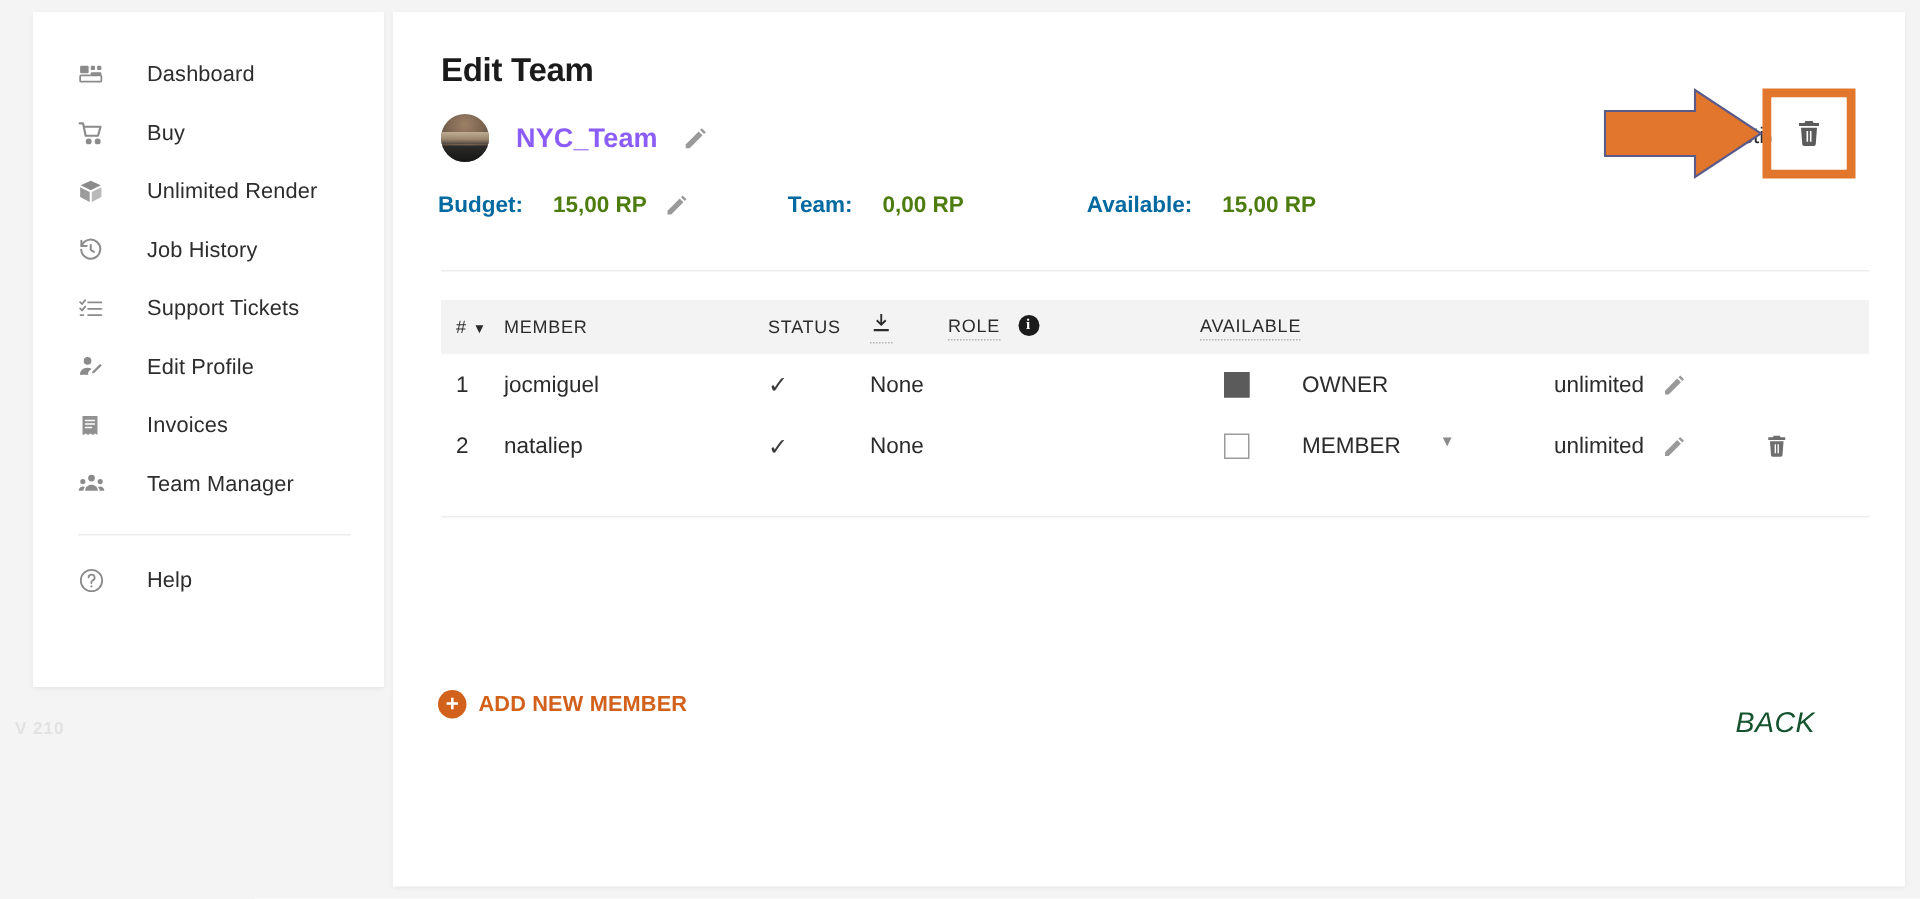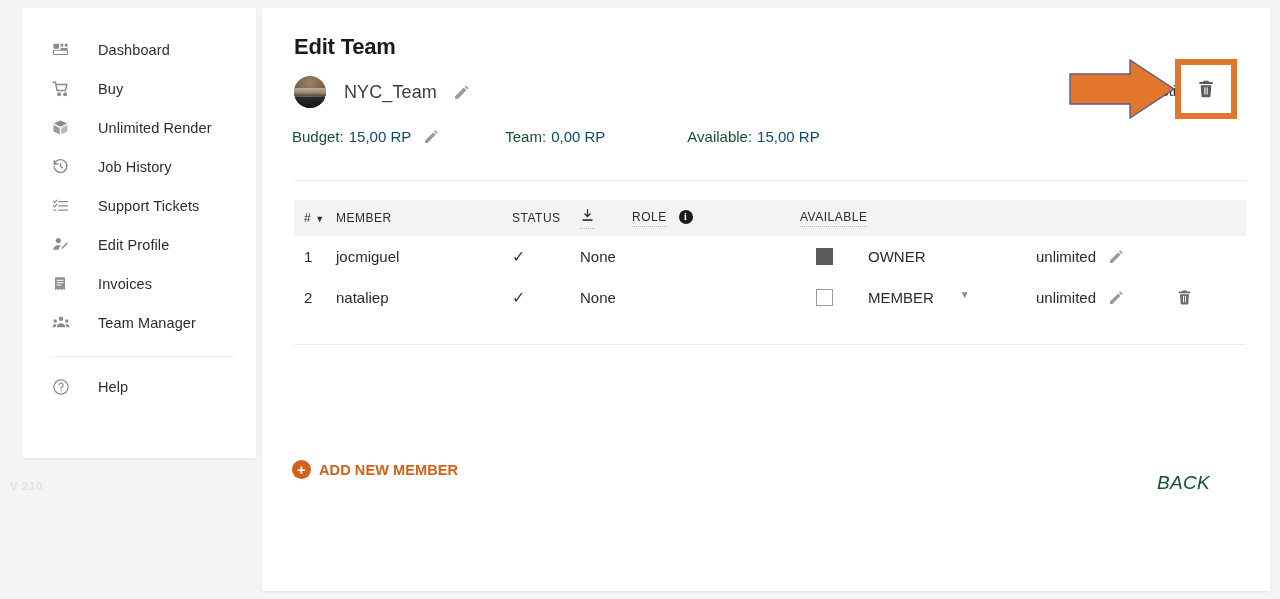--- a/index.html
+++ b/index.html
@@ -124,22 +124,22 @@
   #team-avatar::after {
     content: "";
     position: absolute;
     left: 0; right: 0; bottom: 0;
     height: 34%;
     background: linear-gradient(180deg, #2c2b2a 0%, #161616 100%);
   }
   #team-name {
     margin-left: 18px;
     font-size: 18px;
-    font-weight: normal;
-    color: #404040;
+    font-weight: bold;
+    color: #8b5cf6;
     letter-spacing: 0.1px;
   }
 
   .pencil {
     display: inline-block;
     color: #9a9a9a;
     cursor: pointer;
   }
   .pencil svg { display: block; }
 
@@ -150,22 +150,22 @@
     position: absolute;
     left: 30px;
     top: 120px;
     display: flex;
     align-items: center;
     font-size: 15px;
     color: #8a8a8a;
     white-space: nowrap;
   }
   .budget-block { display: flex; align-items: center; }
-  .budget-label { color: #14532d; }
-  .budget-value { color: #0c4a6e; font-weight: normal; margin-left: 5px; }
+  .budget-label { color: #0369a1; font-weight: bold; }
+  .budget-value { color: #4d7c0f; font-weight: bold; margin-left: 20px; }
   #budget-edit { margin-left: 12px; }
   #used-block { margin-left: 66px; }
   #available-block { margin-left: 82px; }
 
   
   #admin-toggle-area {
     position: absolute;
     right: 78px;
     top: 74px;
     display: flex;

